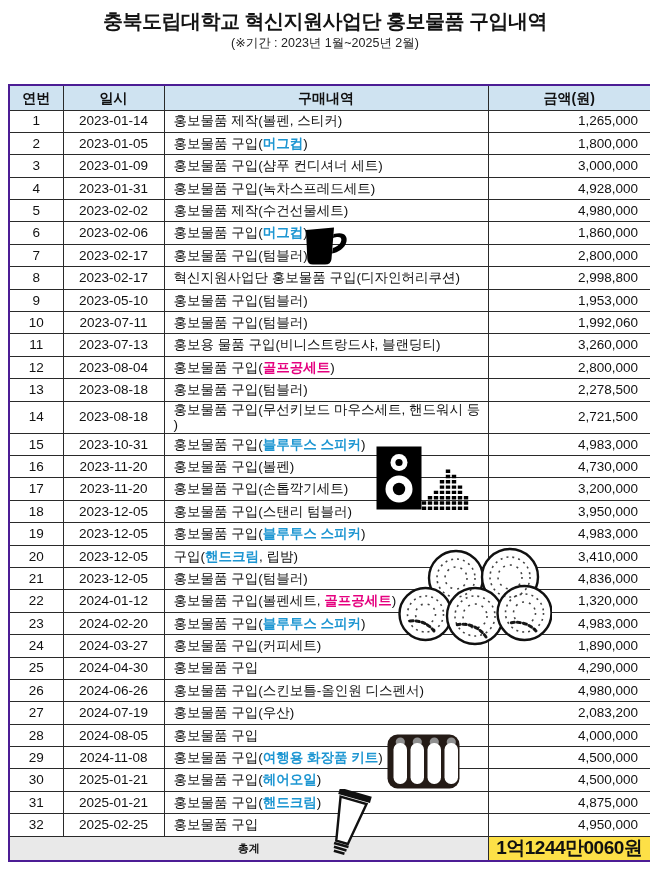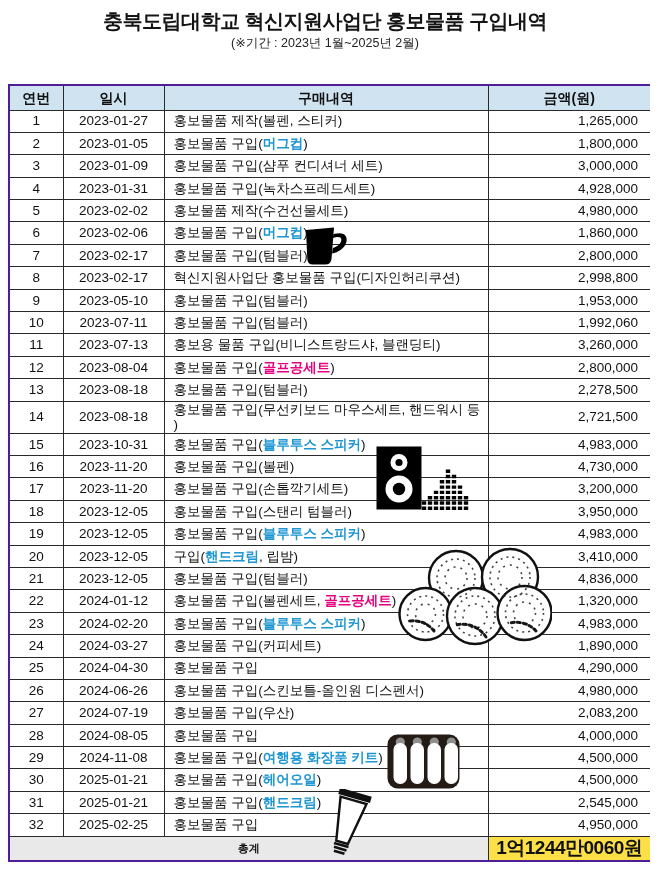--- a/index.html
+++ b/index.html
@@ -57,21 +57,21 @@
       <tr style="background: rgb(207, 227, 241);">
         <th>연번</th>
         <th>일시</th>
         <th>구매내역</th>
         <th>금액(원)</th>
       </tr>
     </thead>
     <tbody>
         <tr>
           <td class="c-no">1</td>
-          <td class="c-date">2023-01-27</td>
+          <td class="c-date">2023-01-14</td>
           <td class="c-item"><span>홍보물품 제작(볼펜, 스티커)</span></td>
           <td class="c-amt">1,265,000</td>
         </tr>
         <tr>
           <td class="c-no">2</td>
           <td class="c-date">2023-01-05</td>
           <td class="c-item"><span>홍보물품 구입(</span><span class="hl" style="color: rgb(29, 150, 210);">머그컵</span><span>)</span></td>
           <td class="c-amt">1,800,000</td>
         </tr>
         <tr>
@@ -239,21 +239,21 @@
         <tr>
           <td class="c-no">30</td>
           <td class="c-date">2025-01-21</td>
           <td class="c-item"><span>홍보물품 구입(</span><span class="hl" style="color: rgb(29, 150, 210);">헤어오일</span><span>)</span></td>
           <td class="c-amt">4,500,000</td>
         </tr>
         <tr>
           <td class="c-no">31</td>
           <td class="c-date">2025-01-21</td>
           <td class="c-item"><span>홍보물품 구입(</span><span class="hl" style="color: rgb(29, 150, 210);">핸드크림</span><span>)</span></td>
-          <td class="c-amt">2,545,000</td>
+          <td class="c-amt">4,875,000</td>
         </tr>
         <tr>
           <td class="c-no">32</td>
           <td class="c-date">2025-02-25</td>
           <td class="c-item"><span>홍보물품 구입</span></td>
           <td class="c-amt">4,950,000</td>
         </tr>
       </tbody>
     <tfoot>
       <tr>

